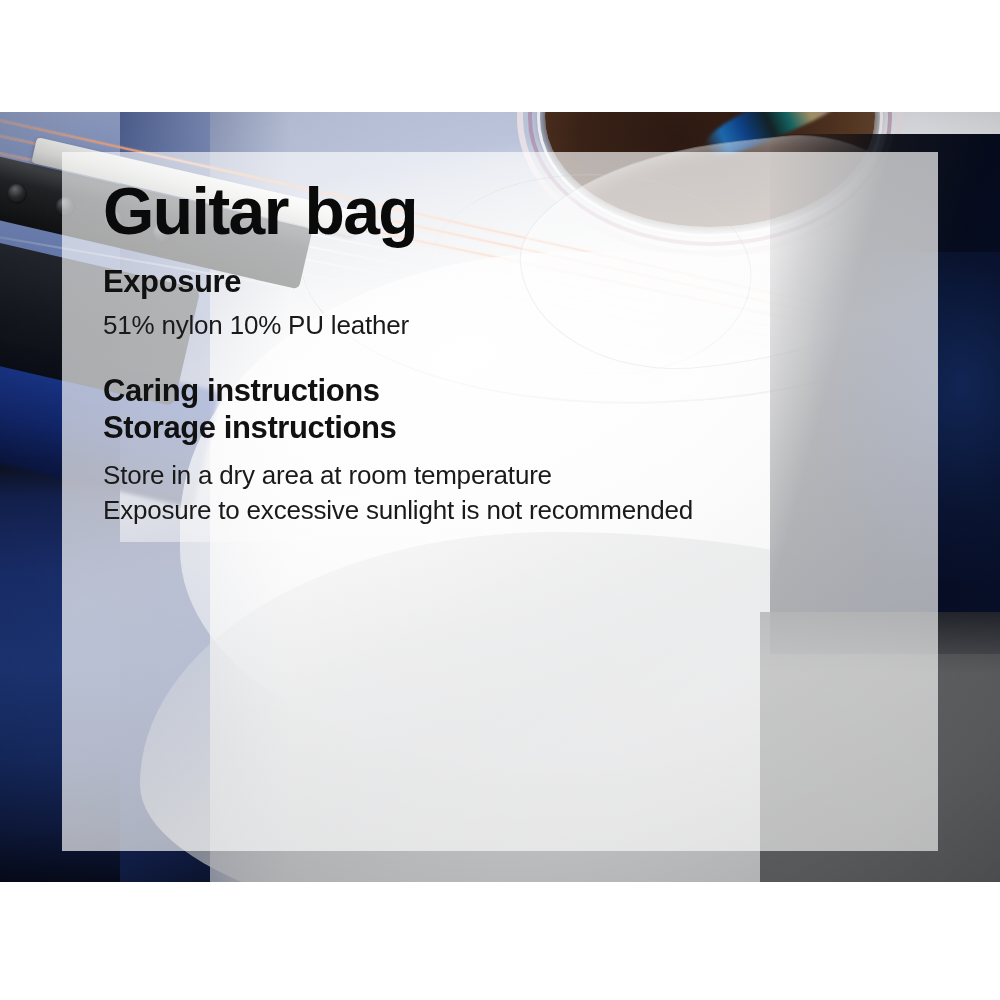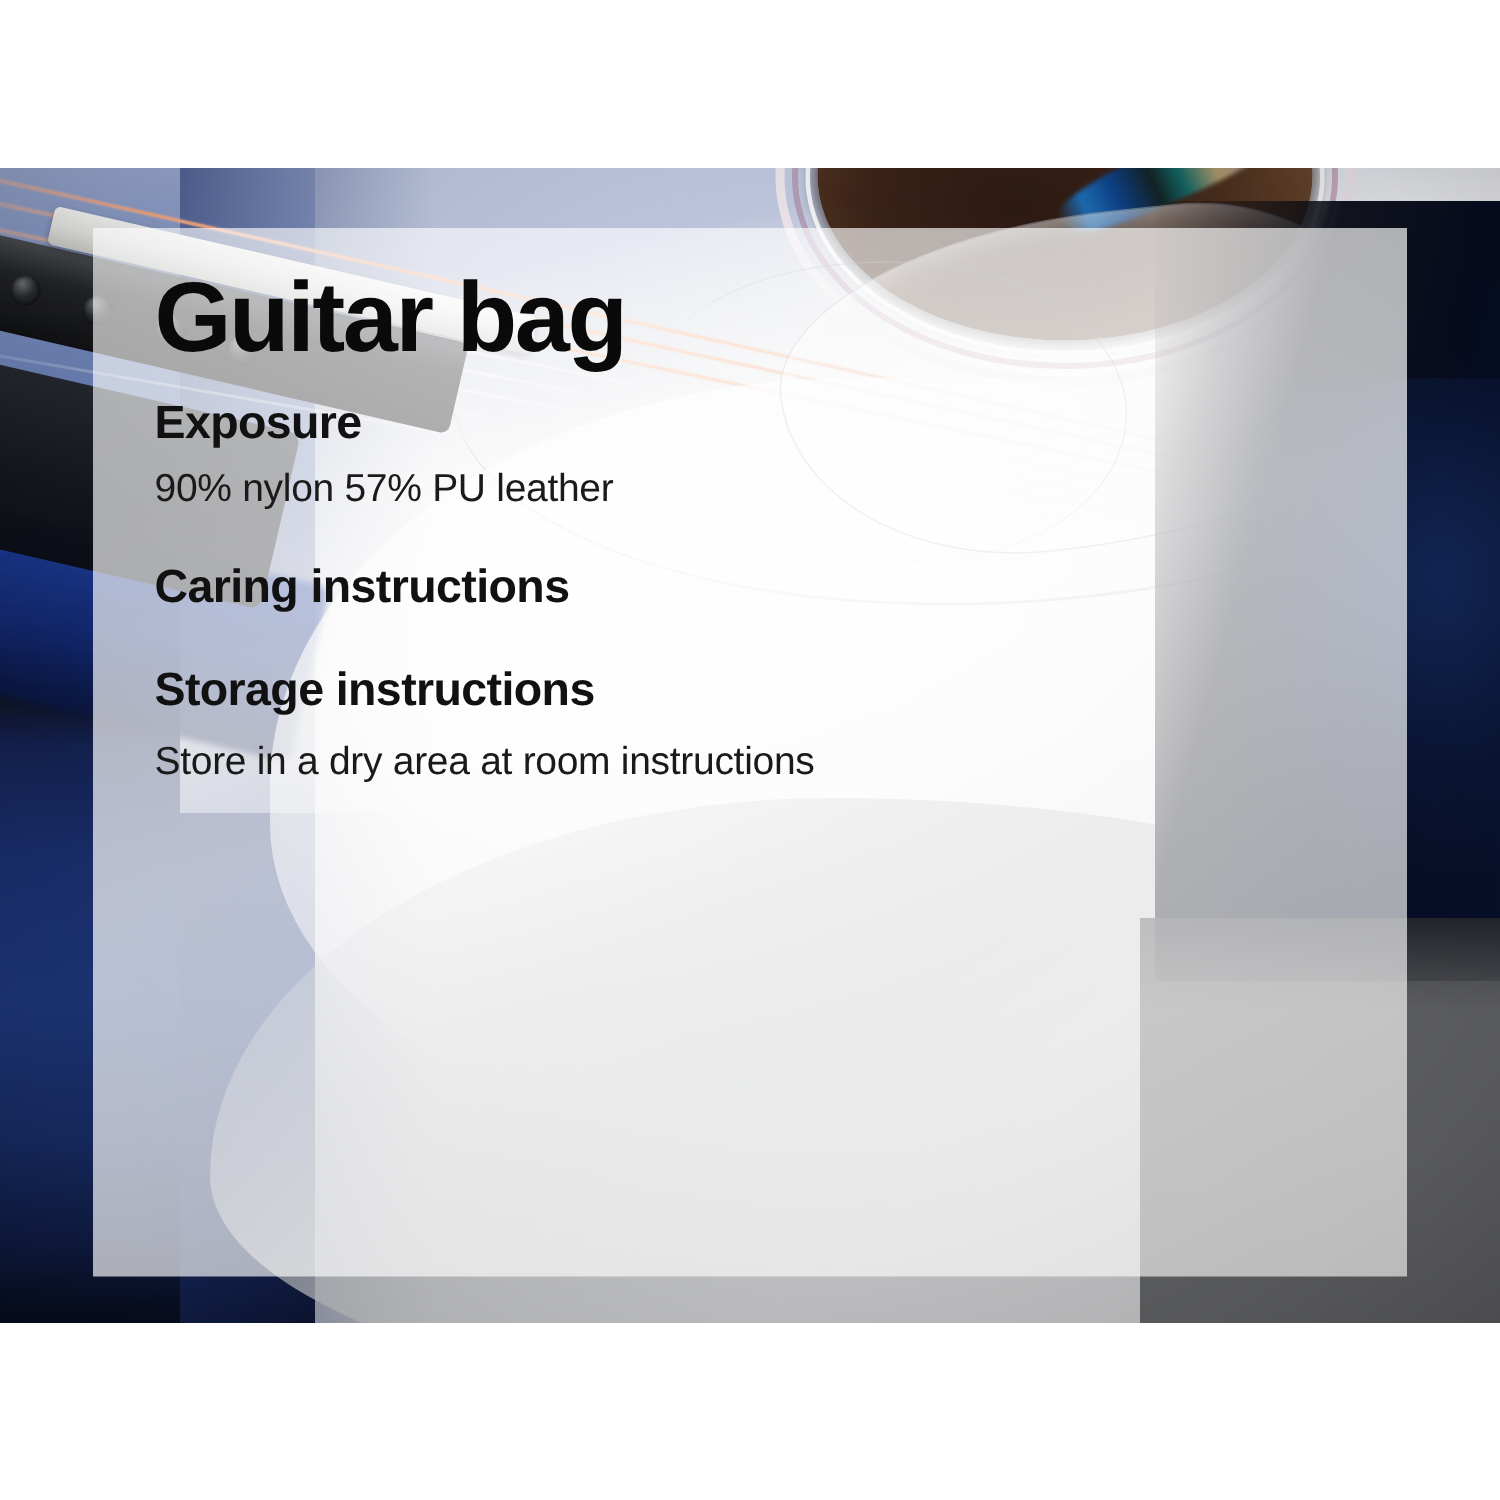--- a/index.html
+++ b/index.html
@@ -417,21 +417,21 @@
     margin: 0;
     white-space: nowrap;
   }
 
   .sec-bag-title   { margin-top: 2px; }
   .sec-material    { margin-top: 22px; }
   .sec-material-v  { margin-top: 9px; }
   .sec-caring      { margin-top: 32px; }
   .sec-caring-list { margin-top: 13px; }
   .sec-guitar      { margin-top: 66px; }
-  .sec-storage     { margin-top: 36px; }
+  .sec-storage     { margin-top: 4px; }
   .sec-storage-list{ margin-top: 13px; }
 </style>
 </head>
 <body>
 
 <div id="canvas">
 
   <div id="photo">
 
     <div class="bg-base"></div>
@@ -480,27 +480,28 @@
     <div class="vignette"></div>
   </div>
 
   <div id="panel">
 
     <h1 class="h1 sec-bag-title">Guitar bag</h1>
 
     <h2 class="h2 sec-material">Exposure</h2>
 
     <div class="sec-material-v">
-      <p class="body-line">90% nylon 57% PU leather</p>
+      <p class="body-line">51% nylon 10% PU leather</p>
     </div>
 
     <h2 class="h2 sec-caring">Caring instructions</h2>
 
 
 
     <h2 class="h2 sec-storage">Storage instructions</h2>
 
     <div class="sec-storage-list">
-      <p class="body-line">Store in a dry area at room instructions</p>
+      <p class="body-line">Store in a dry area at room temperature</p>
+      <p class="body-line">Exposure to excessive sunlight is not recommended</p>
     </div>
 
   </div>
 </div>
 
 </body></html>

